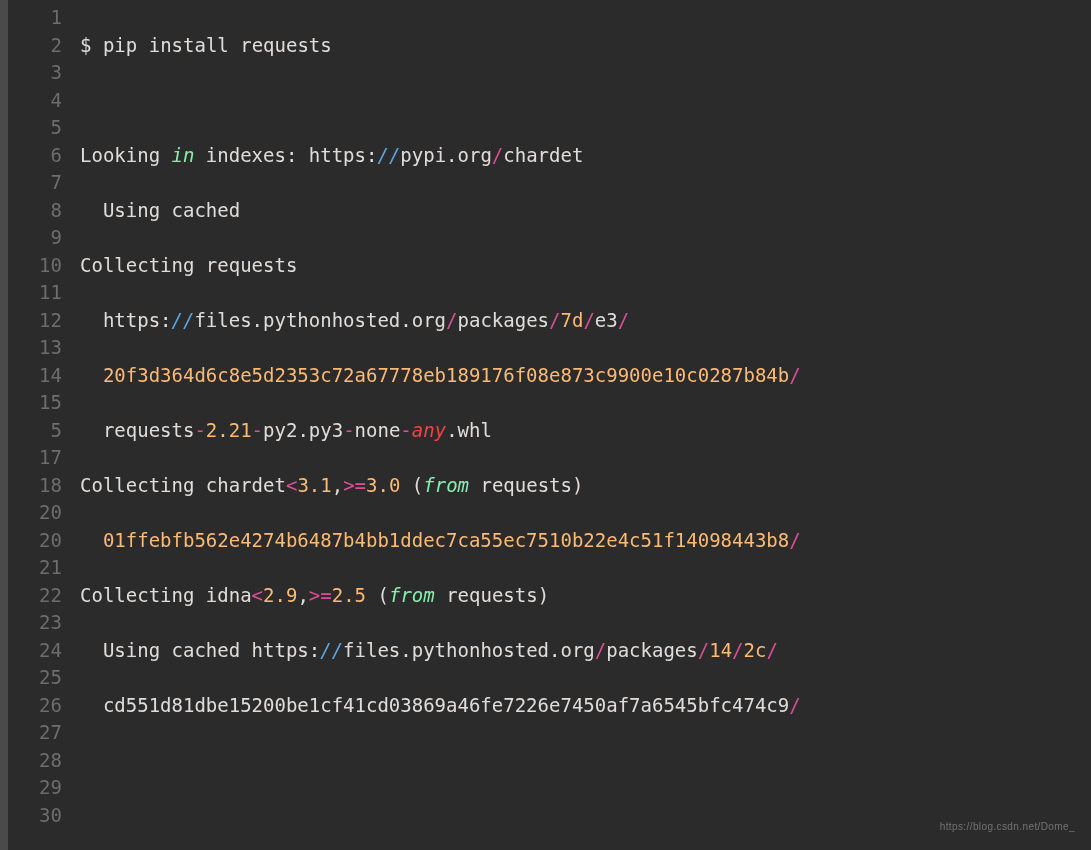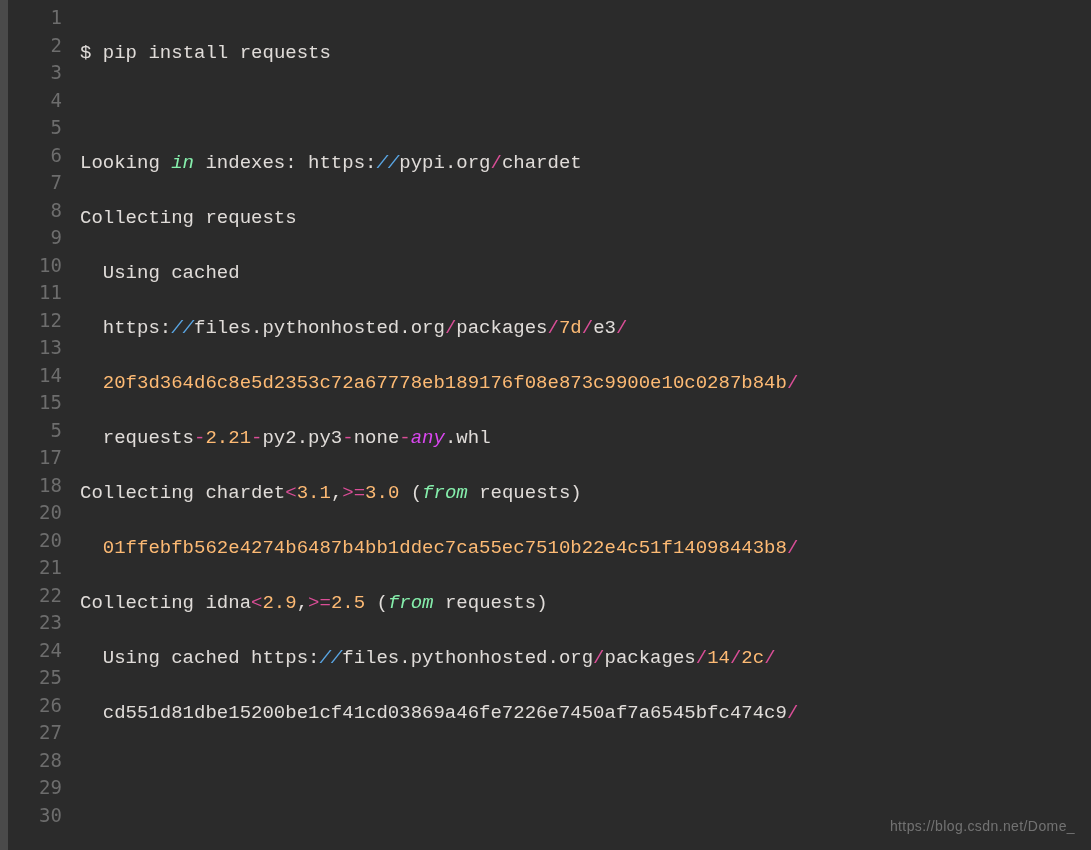--- a/index.html
+++ b/index.html
@@ -22,38 +22,37 @@
   width: 72px;
   text-align: right;
   padding-right: 18px;
   padding-top: 4px;
   color: #6d6d6d;
   user-select: none;
   flex-shrink: 0;
 }
 .gutter div { height: 27.5px; }
 .code {
-  padding-top: 12px;
+  padding-top: 4px;
   white-space: pre;
   flex: 1;
-  font-family: Liberation Mono, monospace;
 }
 .line { height: 27.5px; }
 .kw   { color: #86efac; font-style: italic; }
 .op   { color: #da4e97; }
 .num  { color: #fdba74; }
 .path { color: #5aa7e5; font-style: italic; }
-.any  { color: #d946ef; font-style: italic; }
+.any  { color: #ef4444; font-style: italic; }
 .txt  { color: #e0dcd9; }
 .watermark {
   position: absolute;
   bottom: 10px;
   right: 16px;
   font-family: Arial, sans-serif;
-  font-size: 14px;
+  font-size: 10px;
   color: rgba(220,220,220,0.4);
   letter-spacing: 0.4px;
 }
 </style>
 </head>
 <body>
 
 <div class="editor">
   <div class="gutter">
     <div>1</div>
@@ -84,22 +83,22 @@
     <div>26</div>
     <div>27</div>
     <div>28</div>
     <div>29</div>
     <div>30</div>
   </div>
   <div class="code">
 <div class="line"><span class="txt">$</span><span> </span><span class="txt">pip</span><span> </span><span class="txt">install</span><span> </span><span class="txt">requests</span></div>
 <div class="line"></div>
 <div class="line"><span class="txt">Looking </span><span class="kw">in</span><span class="txt"> indexes: https:</span><span class="path">//</span><span class="txt">pypi.org</span><span class="op">/</span><span class="txt">chardet</span></div>
+<div class="line"><span class="txt">  Using cached</span></div>
 <div class="line"><span class="txt">Collecting </span><span class="txt">requests</span></div>
-<div class="line"><span class="txt">  Using cached</span></div>
 <div class="line"><span class="txt">  https:</span><span class="path">//</span><span class="txt">files.pythonhosted.org</span><span class="op">/</span><span class="txt">packages</span><span class="op">/</span><span class="num">7d</span><span class="op">/</span><span class="txt">e3</span><span class="op">/</span></div>
 <div class="line"><span class="num">  20f3d364d6c8e5d2353c72a67778eb189176f08e873c9900e10c0287b84b</span><span class="op">/</span></div>
 <div class="line"><span class="txt">  requests</span><span class="op">-</span><span class="num">2.21</span><span class="num"></span><span class="op">-</span><span class="txt">py2.py3</span><span class="op">-</span><span class="txt">none</span><span class="op">-</span><span class="any">any</span><span class="txt">.whl</span></div>
 <div class="line"><span class="txt">Collecting </span><span class="txt">chardet</span><span class="op">&lt;</span><span class="num">3.1</span><span class="num"></span><span class="txt">,</span><span class="op">&gt;=</span><span class="num">3.0</span><span class="num"></span><span class="txt"> (</span><span class="kw">from</span><span> </span><span class="txt">requests</span><span class="txt">)</span></div>
 <div class="line"><span class="num">  01ffebfb562e4274b6487b4bb1ddec7ca55ec7510b22e4c51f14098443b8</span><span class="op">/</span></div>
 <div class="line"><span class="txt">Collecting </span><span class="txt">idna</span><span class="op">&lt;</span><span class="num">2.9</span><span class="txt">,</span><span class="op">&gt;=</span><span class="num">2.5</span><span class="txt"> (</span><span class="kw">from</span><span> </span><span class="txt">requests</span><span class="txt">)</span></div>
 <div class="line"><span class="txt">  Using cached https:</span><span class="path">//</span><span class="txt">files.pythonhosted.org</span><span class="op">/</span><span class="txt">packages</span><span class="op">/</span><span class="num">14</span><span class="op">/</span><span class="num">2c</span><span class="op">/</span></div>
 <div class="line"><span class="txt">  cd551d81dbe15200be1cf41cd03869a46fe7226e7450af7a6545bfc474c9</span><span class="op">/</span></div>
 
 

